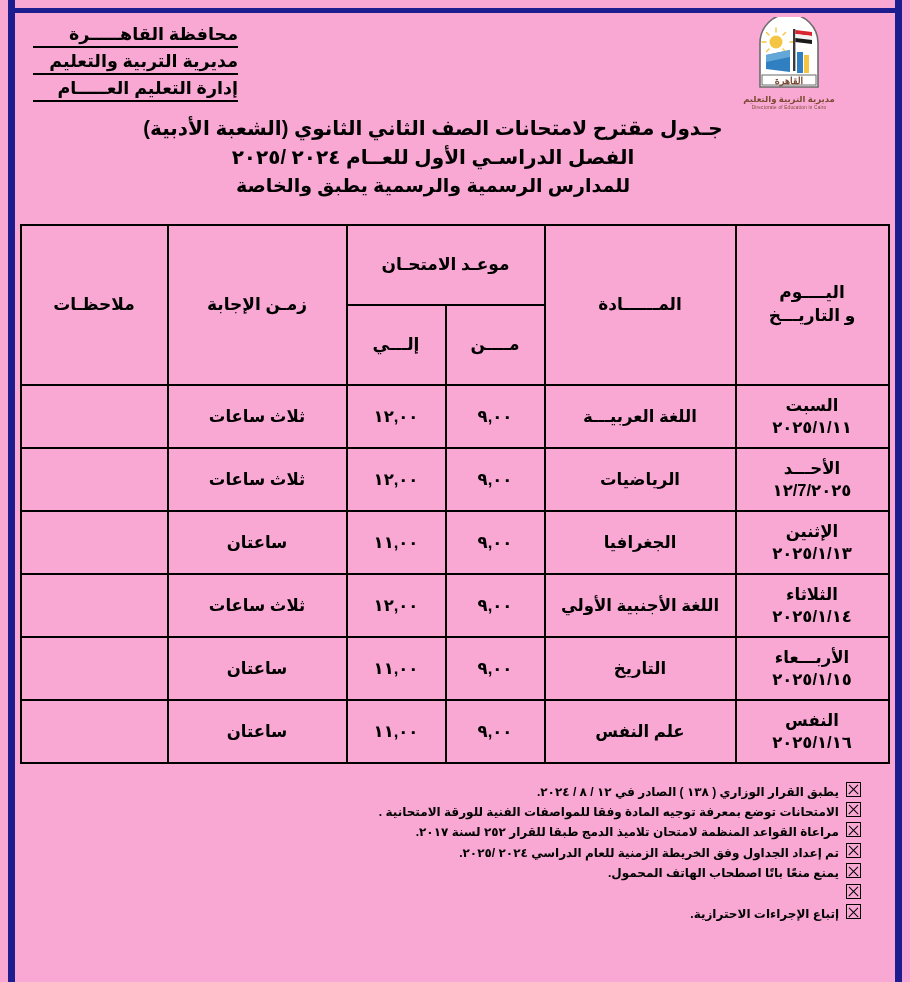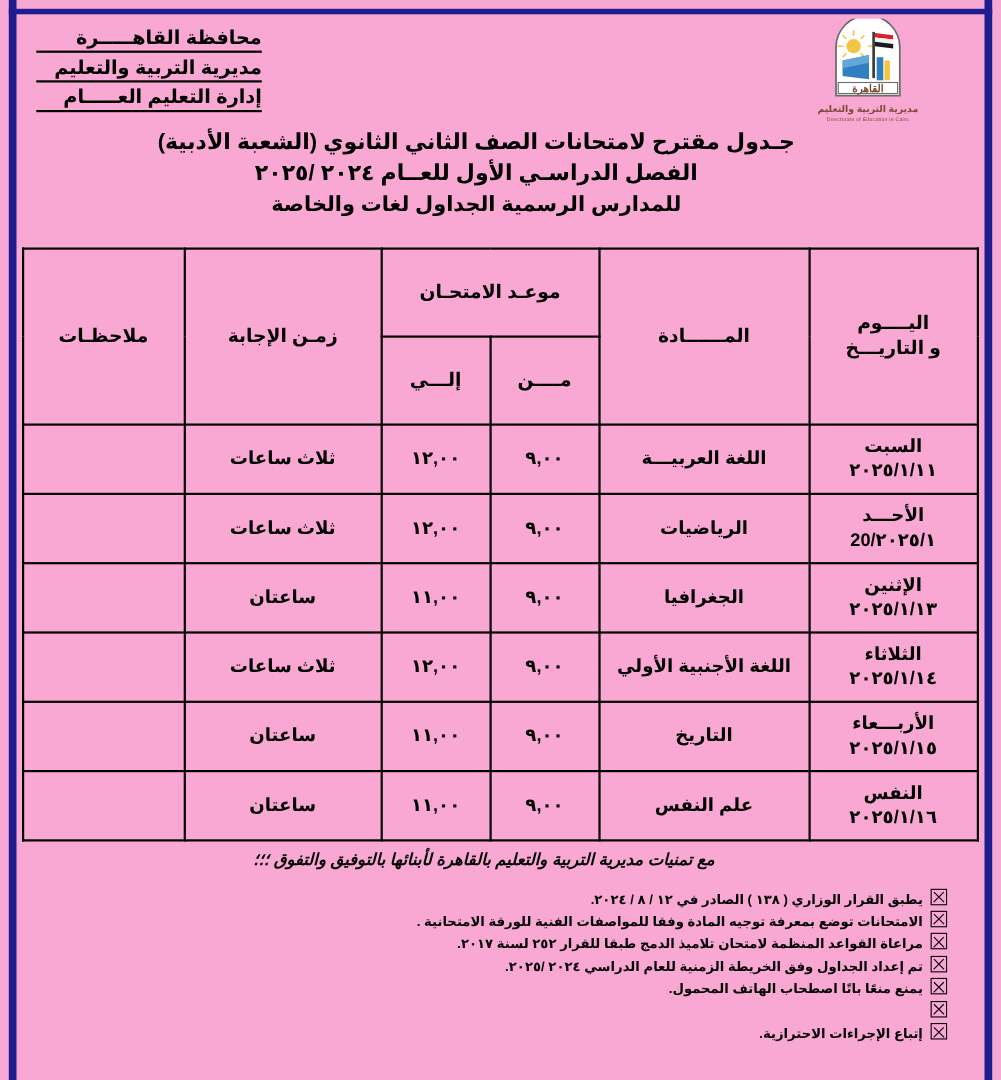--- a/index.html
+++ b/index.html
@@ -221,21 +221,21 @@
         </svg>
         <div class="logo-cap-ar">مديرية التربية والتعليم</div>
         <div class="logo-cap-en">Directorate of Education in Cairo</div>
       </div>
 
     </div>
 
     <div class="title-block">
       <div class="title-line l1">جـدول مقترح لامتحانات الصف الثاني الثانوي (الشعبة الأدبية)</div>
       <div class="title-line l2">الفصل الدراسـي الأول للعــام ٢٠٢٤ /٢٠٢٥</div>
-      <div class="title-line l3">للمدارس الرسمية الجداول لغات والخاصة</div>
+      <div class="title-line l3">للمدارس الرسمية والرسمية يطبق والخاصة</div>
     </div>
 
     <div class="table-wrap">
       <table class="sched">
         <thead>
           <tr>
             <th class="h-day" rowspan="2">
               <div class="th-stack">
                 <span>اليــــوم</span><br>
                 <span>و التاريـــخ</span>
@@ -259,21 +259,21 @@
               </td>
               <td>اللغة العربيـــة</td>
               <td class="c-time">٩,٠٠</td>
               <td class="c-time">١٢,٠٠</td>
               <td>ثلاث ساعات</td>
               <td></td>
             </tr>
             <tr>
               <td class="c-day">
                 <span class="day-name">الأحـــد</span>
-                <span class="day-date">٢٠٢٥/١/20</span>
+                <span class="day-date">٢٠٢٥/7/١٢</span>
               </td>
               <td>الرياضيات</td>
               <td class="c-time">٩,٠٠</td>
               <td class="c-time">١٢,٠٠</td>
               <td>ثلاث ساعات</td>
               <td></td>
             </tr>
             <tr>
               <td class="c-day">
                 <span class="day-name">الإثنين</span>
@@ -315,21 +315,20 @@
               <td>علم النفس</td>
               <td class="c-time">٩,٠٠</td>
               <td class="c-time">١١,٠٠</td>
               <td>ساعتان</td>
               <td></td>
             </tr>
           </tbody>
       </table>
     </div>
 
-    <div class="wishes">مع تمنيات مديرية التربية والتعليم بالقاهرة لأبنائها بالتوفيق والتفوق ؛؛؛</div>
 
     <ul class="notes" id="notes-list">
         <li class="note-item"><span class="note-bullet"></span><span>يطبق القرار الوزاري ( ١٣٨ ) الصادر في ١٢ / ٨ / ٢٠٢٤.</span></li>
         <li class="note-item"><span class="note-bullet"></span><span>الامتحانات توضع بمعرفة توجيه المادة وفقا للمواصفات الفنية للورقة الامتحانية .</span></li>
         <li class="note-item"><span class="note-bullet"></span><span>مراعاة القواعد المنظمة لامتحان تلاميذ الدمج طبقا للقرار ٢٥٢ لسنة ٢٠١٧.</span></li>
         <li class="note-item"><span class="note-bullet"></span><span>تم إعداد الجداول وفق الخريطة الزمنية للعام الدراسي ٢٠٢٤ /٢٠٢٥.</span></li>
         <li class="note-item"><span class="note-bullet"></span><span>يمنع منعًا باتًا اصطحاب الهاتف المحمول.</span></li>
         <li class="note-item"><span class="note-bullet"></span></li>
         <li class="note-item"><span class="note-bullet"></span><span>إتباع الإجراءات الاحترازية.</span></li>
       </ul>

